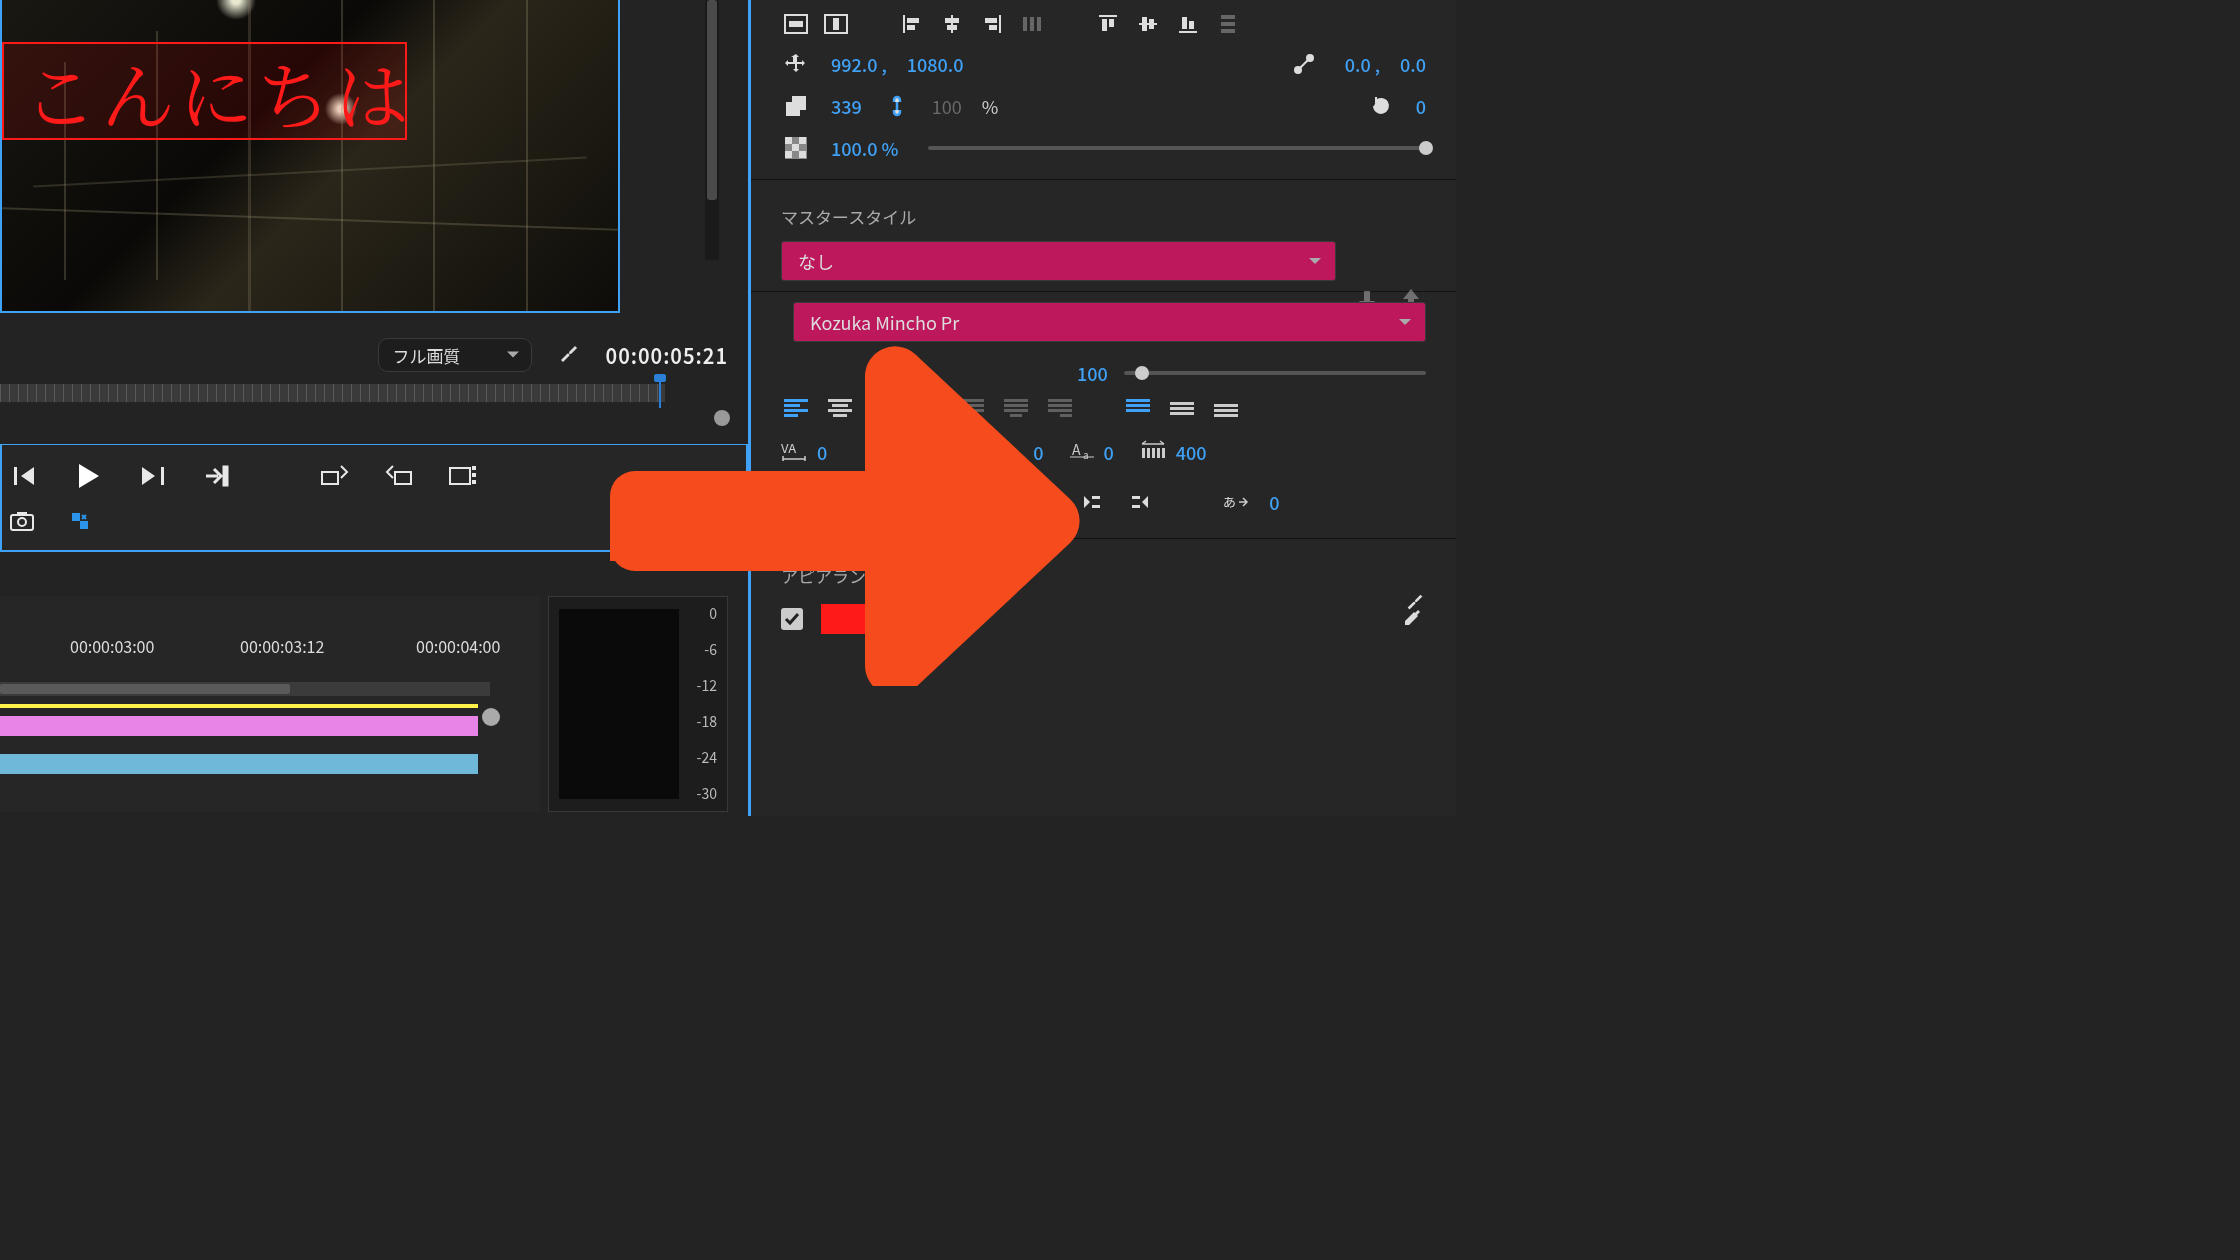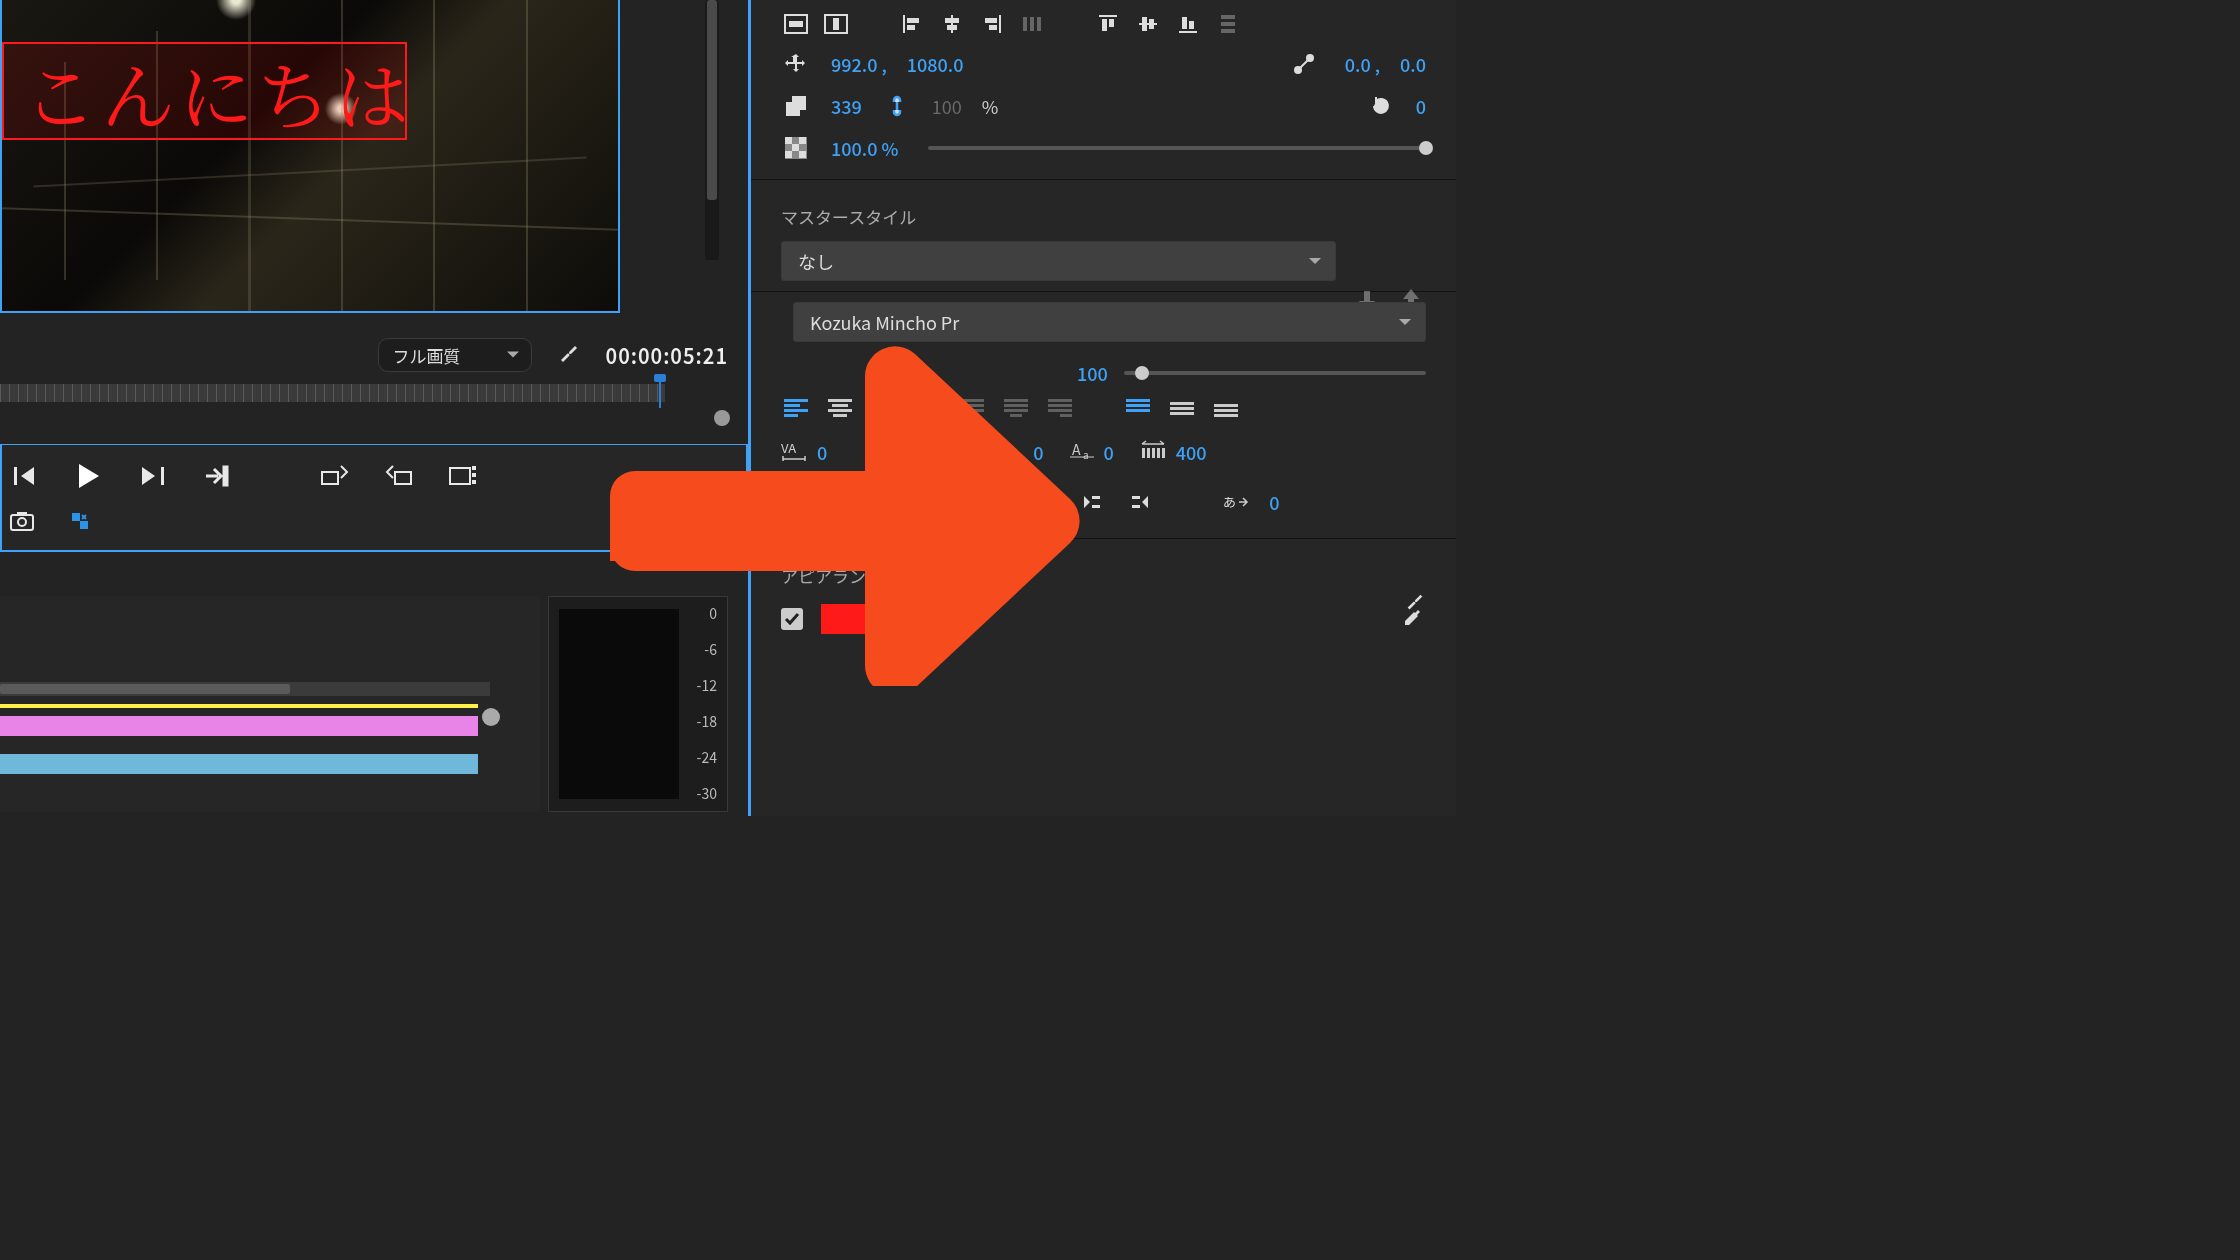--- a/index.html
+++ b/index.html
@@ -188,21 +188,21 @@
   .row { display:flex; align-items:center; gap:20px; padding:6px 30px; position:relative; }
   .icon-btn { width:30px; height:30px; display:flex; align-items:center; justify-content:center; }
   .icon-btn svg { fill:#ddd; }
   .num { color:var(--accent-blue-light); font-size:18px; font-weight:500; }
   .num-dim { color:#6a6a6a; font-size:18px; }
   .sym { color:#ccc; font-size:18px; }
 
   .section-label { color:#aaa; font-size:17px; padding:14px 30px 8px; }
   .section-wrench { position:absolute; right:26px; }
   .big-dropdown {
-    margin:4px 30px; height:40px; background:#404040; border:1px solid #3a3a3a;
+    margin:4px 30px; height:40px; background:#be185d; border:1px solid #3a3a3a;
     border-radius:3px; display:flex; align-items:center; padding:0 40px 0 16px;
     position:relative; font-size:18px; color:#ddd;
   }
   .big-dropdown .chev { position:absolute; right:12px; top:50%; transform:translateY(-50%); }
   .up-down-arrows { position:absolute; right:30px; display:flex; gap:14px; align-items:center; }
 
   .slider-row { display:flex; align-items:center; gap:16px; padding:2px 30px; }
   .slider-track {
     flex:1; height:4px; background:#555; position:relative; border-radius:2px;
   }
@@ -344,20 +344,25 @@
     </div>
     <div class="btn">
       <svg width="24" height="24" viewBox="0 0 24 24" fill="#2b93e8">
           <path d="M4 4h8v8H4zM12 12h8v8h-8z"></path>
           <path d="M14 6l4 4M18 6l-4 4" stroke="#2b93e8" stroke-width="2"></path>
         </svg>
     </div>
   </div>
 
   <div class="timeline-area">
+    <div class="timeline-ruler">
+      <span style="left:70px">00:00:03:00</span>
+      <span style="left:240px">00:00:03:12</span>
+      <span style="left:416px">00:00:04:00</span>
+    </div>
     <div class="tl-scroll">
       <div class="thumb"></div>
     </div>
     <div class="tl-knob"></div>
     <div class="track-a"></div>
     <div class="track-v"></div>
     <div class="track-t"></div>
   </div>
 
   <div class="audio-meter">

